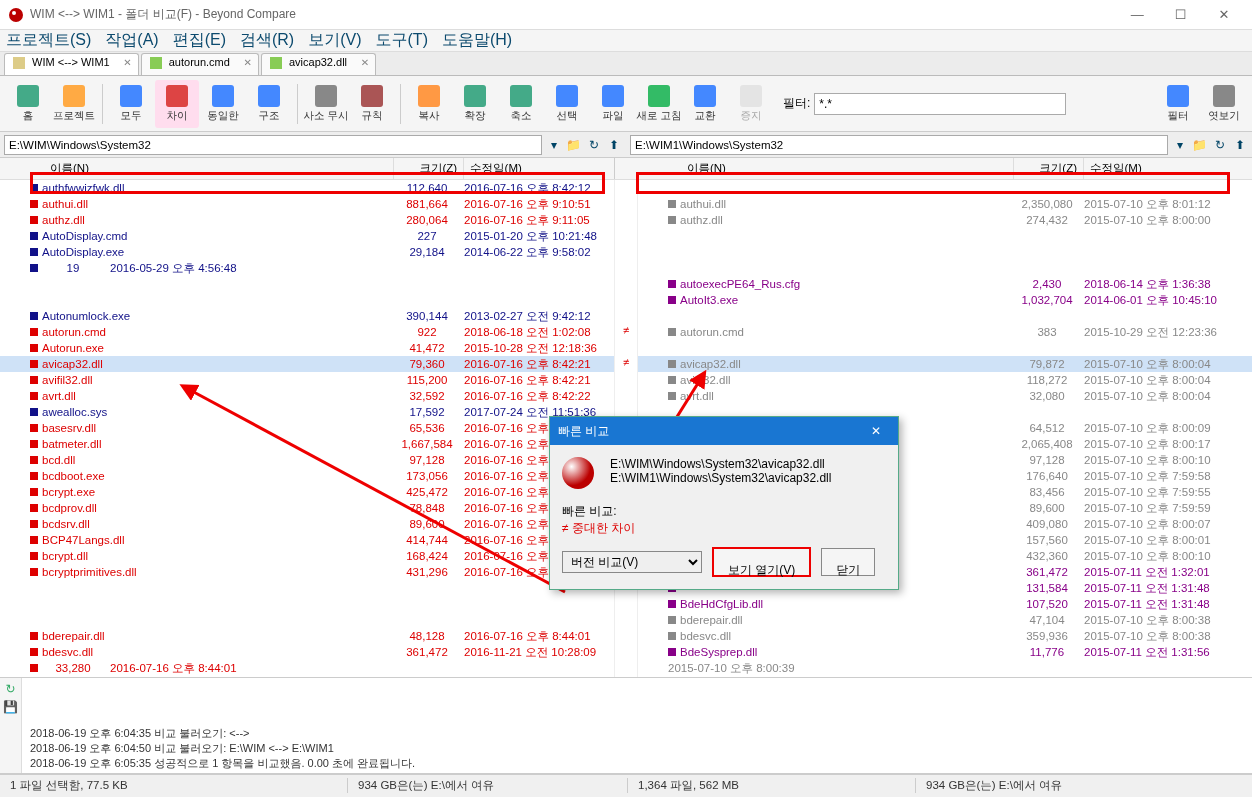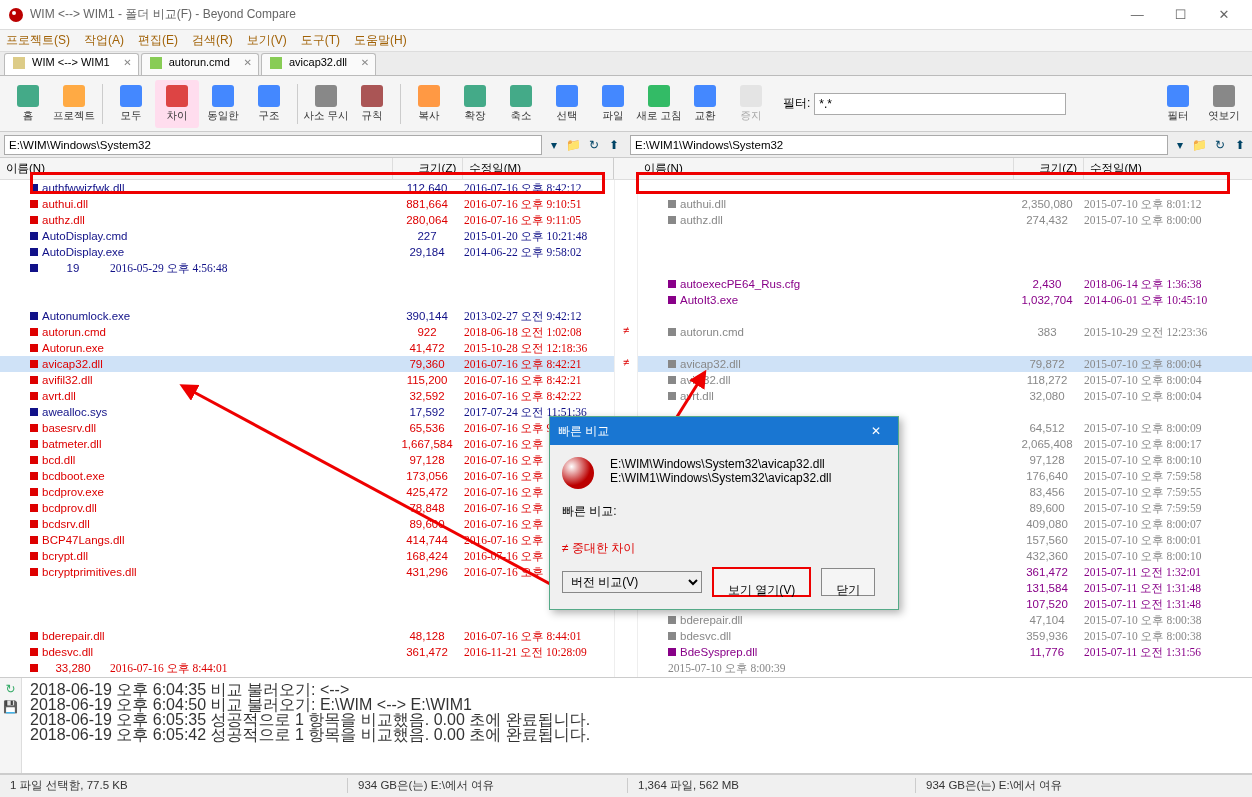--- a/index.html
+++ b/index.html
@@ -4,21 +4,21 @@
 <style>
 * { box-sizing: border-box; margin: 0; padding: 0; font-family: "Malgun Gothic", "Segoe UI", Tahoma, sans-serif; }
 body { background: #f0f0f0; width: 1252px; height: 797px; overflow: hidden; position: relative; font-size: 12px; }
 
 .titlebar { height: 30px; background: #fff; display: flex; align-items: center; padding: 0 8px; border-bottom: 1px solid #ddd; }
 .titlebar .app-icon { width: 16px; height: 16px; margin-right: 6px; }
 .titlebar .title { flex: 1; color: #666; font-size: 12px; }
 .titlebar .winbtns span { display: inline-block; width: 40px; text-align: center; color: #666; cursor: pointer; font-size: 13px; }
 
 .menubar { height: 22px; background: #f5f5f5; display: flex; align-items: center; padding: 0 6px; gap: 14px; border-bottom: 1px solid #ddd; }
-.menubar span { color: #a16207; font-size: 12px; cursor: pointer; }
+.menubar span { color: #0c4a6e; font-size: 16px; cursor: pointer; }
 
 .tabsbar { height: 24px; background: #ececec; display: flex; align-items: flex-end; border-bottom: 1px solid #bbb; padding-left: 4px; }
 .doc-tab { height: 22px; background: #fafafa; border: 1px solid #bbb; border-bottom: none; padding: 2px 28px 2px 8px; font-size: 11px; position: relative; cursor: pointer; margin-right: 2px; border-radius: 3px 3px 0 0; }
 .doc-tab .close { position: absolute; right: 6px; top: 3px; color: #888; font-size: 10px; }
 .doc-tab .ico { display: inline-block; width: 12px; height: 12px; background: #d44; margin-right: 4px; vertical-align: middle; }
 .doc-tab.active { background: #fff; }
 
 .toolbar { height: 56px; background: #f5f5f5; border-bottom: 1px solid #ccc; display: flex; align-items: center; padding: 0 6px; gap: 2px; }
 .tb-btn { width: 44px; height: 48px; display: flex; flex-direction: column; align-items: center; justify-content: center; cursor: pointer; border-radius: 3px; }
 .tb-btn .ico { width: 22px; height: 22px; background: #6a8; border-radius: 3px; margin-bottom: 2px; }
@@ -27,21 +27,21 @@
 .tb-sep { width: 1px; height: 40px; background: #ccc; margin: 0 4px; }
 .filter-group { display: flex; align-items: center; gap: 4px; margin-left: 8px; }
 .filter-group input { width: 252px; height: 22px; border: 1px solid #aaa; padding: 0 4px; font-size: 12px; }
 
 .pathbar { height: 26px; background: #eee; border-bottom: 1px solid #ccc; display: flex; align-items: center; }
 .path-half { width: 50%; display: flex; align-items: center; padding: 0 4px; gap: 4px; }
 .path-half input { flex: 1; height: 20px; border: 1px solid #aaa; padding: 0 4px; font-size: 11.5px; }
 .pb-ico { width: 16px; height: 16px; cursor: pointer; display:inline-flex; align-items:center; justify-content:center; color:#046; }
 
 .headers { height: 22px; background: #f5f5f5; border-bottom: 1px solid #ddd; display: flex; }
-.hdr-half { width: 50%; display: flex; }
+.hdr-half { width: 50%; display: flex; margin-left: 44px; }
 .hdr-half.left { border-right: 1px solid #ccc; }
 .col-name { flex: 1; padding: 3px 6px; border-right: 1px solid #ddd; font-size: 11.5px; }
 .col-size { width: 70px; padding: 3px 6px; border-right: 1px solid #ddd; text-align: right; font-size: 11.5px; }
 .col-date { width: 168px; padding: 3px 6px; font-size: 11.5px; }
 .hdr-half.left .col-date { width: 150px; }
 
 .panes { height: 498px; display: flex; background: #fff; border-bottom: 1px solid #ccc; }
 .gutter { width: 24px; background: #fff; border-left: 1px solid #eee; border-right: 1px solid #eee; }
 .pane { flex: 1; overflow: hidden; position: relative; }
 .pane.left { width: calc(50% - 12px); flex: none; }
@@ -52,42 +52,42 @@
 .row.purple { color: #808; }
 .row.gray { color: #888; }
 .row.selected { background: #cfe2f7; }
 .row .sq { width: 8px; height: 8px; margin-right: 4px; flex-shrink: 0; }
 .row.red .sq { background: #d00; }
 .row.blue .sq { background: #118; }
 .row.purple .sq { background: #808; }
 .row.gray .sq { background: #888; }
 .row .fn { flex: 1; overflow: hidden; text-overflow: ellipsis; }
 .row .sz { width: 68px; text-align: center; padding-right: 6px; }
-.row .dt { width: 150px; font-family: Liberation Serif, serif; }
+.row .dt { width: 150px; }
 .pane.right .row .dt { width: 168px; }
 
 .highlight-box { position: absolute; border: 3px solid #e00; pointer-events: none; z-index: 10; }
 .arrow { position: absolute; z-index: 11; pointer-events: none; }
 
 .logpane { height: 96px; background: #fff; border-bottom: 1px solid #ccc; display: flex; }
 .log-icons { width: 22px; background: #f5f5f5; border-right: 1px solid #ddd; display:flex; flex-direction:column; align-items:center; gap:4px; padding-top:4px; }
-.log-text { flex: 1; padding: 4px 8px; font-size: 16px; line-height: 15px; color: #333; overflow: hidden; }
+.log-text { flex: 1; padding: 4px 8px; font-size: 11px; line-height: 15px; color: #333; overflow: hidden; margin-top: 44px; }
 
 .statusbar { height: 22px; background: #f0f0f0; display: flex; align-items: center; font-size: 11.5px; color: #333; border-top: 1px solid #ccc; }
 .sb-cell { padding: 0 10px; border-right: 1px solid #ccc; }
 
 
 .dialog { position: absolute; left: 549px; top: 416px; width: 350px; background: #f0f0f0; border: 1px solid #5a8; box-shadow: 3px 3px 8px rgba(0,0,0,.3); z-index: 50; }
 .dlg-title { height: 28px; background: #1976d2; color: #fff; display: flex; align-items: center; padding: 0 8px; font-size: 12px; }
 .dlg-title .x { margin-left: auto; width: 28px; text-align: center; cursor: pointer; }
 .dlg-body { padding: 12px; font-size: 12px; }
 .dlg-paths { display: flex; gap: 16px; }
 .dlg-ico { width: 32px; height: 32px; background: radial-gradient(circle at 30% 30%, #fff, #b00 60%); border-radius: 50%; flex-shrink: 0; }
 .dlg-result { margin: 14px 0 10px 0; }
-.dlg-result .ne { color: #d00; margin-top: 20px; }
+.dlg-result .ne { color: #d00; }
 .dlg-ctrls { display: flex; align-items: center; gap: 10px; }
 .dlg-ctrls select { height: 22px; border: 1px solid #888; font-size: 12px; padding: 0 4px; width: 140px; }
 .dlg-btn { height: 24px; padding: 13px 14px; border: 1px solid #888; background: #f5f5f5; cursor: pointer; font-size: 12px; }
 .dlg-btn.primary-box { border: 2px solid #e00; }
 
 svg.bc-icon { width:16px; height:16px; }
 </style>
 </head>
 <body>
 
@@ -345,21 +345,21 @@
         <span class="dt">2016-07-16 오후</span>
       </div>
       <div class="row red">
         <span class="sq"></span>
         <span class="fn">bcdboot.exe</span>
         <span class="sz">173,056</span>
         <span class="dt">2016-07-16 오후</span>
       </div>
       <div class="row red">
         <span class="sq"></span>
-        <span class="fn">bcdprov.exe</span>
+        <span class="fn">bcrypt.exe</span>
         <span class="sz">425,472</span>
         <span class="dt">2016-07-16 오후</span>
       </div>
       <div class="row red">
         <span class="sq"></span>
         <span class="fn">bcdprov.dll</span>
         <span class="sz">78,848</span>
         <span class="dt">2016-07-16 오후</span>
       </div>
       <div class="row red">

